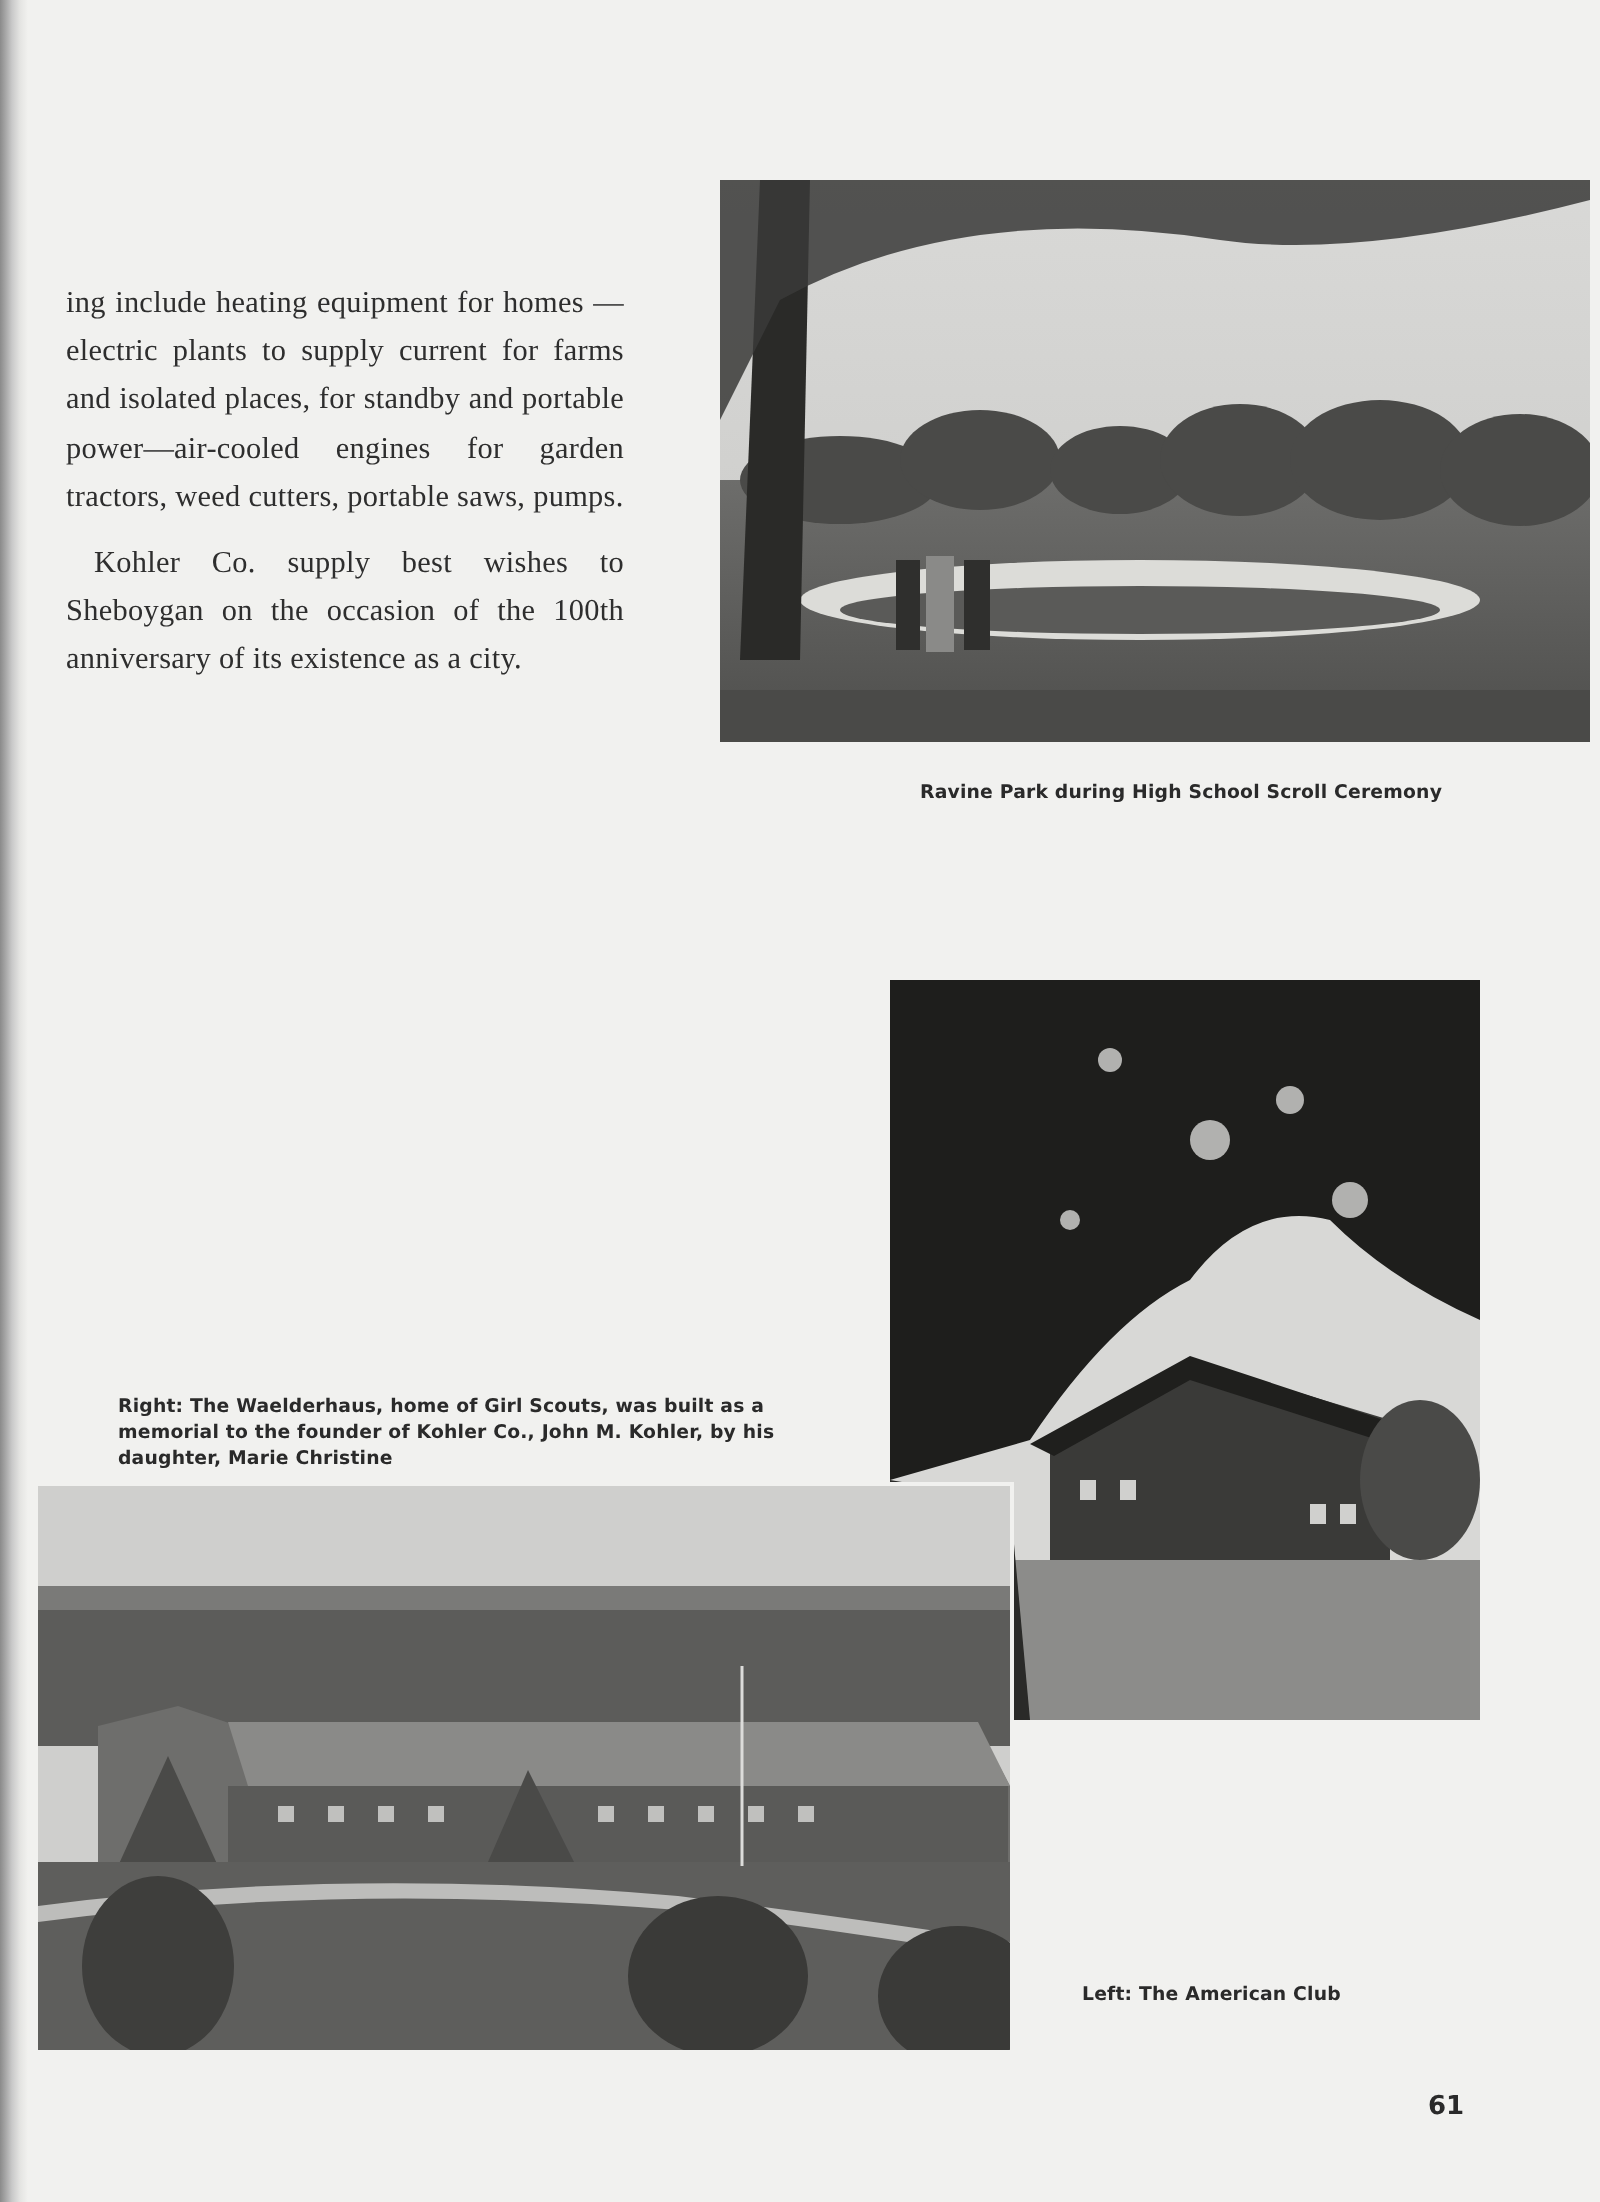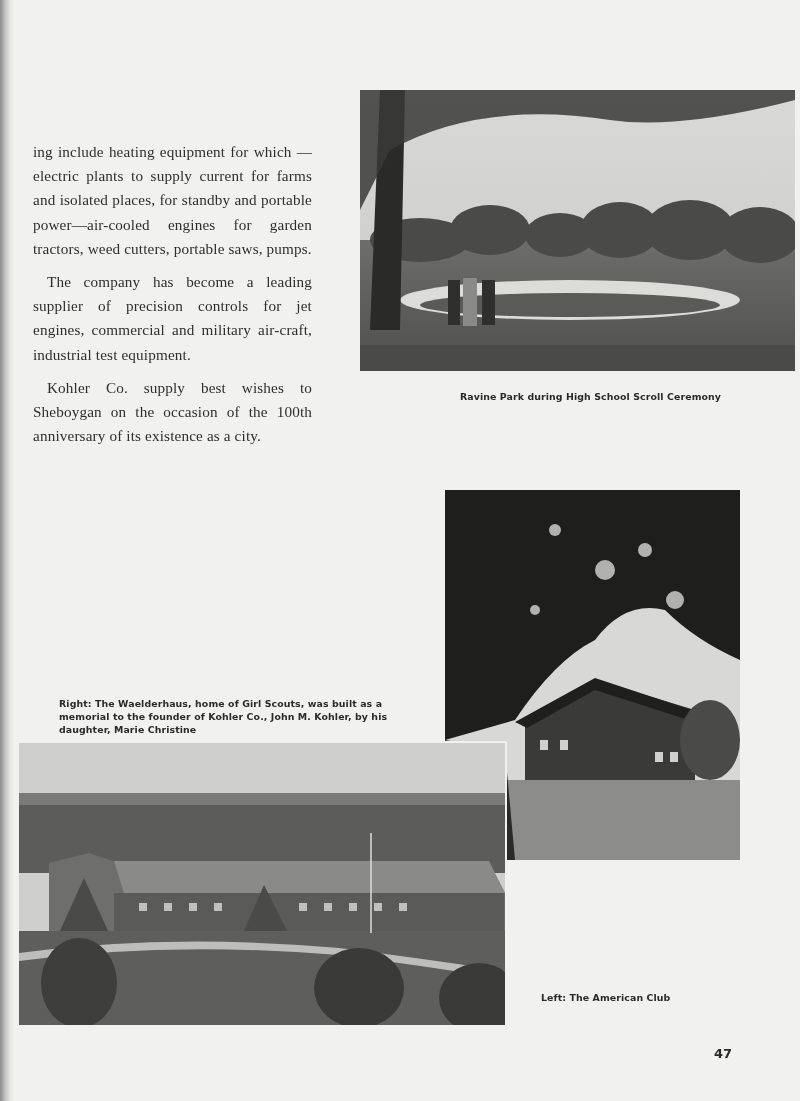--- a/index.html
+++ b/index.html
@@ -31,22 +31,21 @@
     position: absolute; left: 714px; top: 1046px;
     font-family: "DejaVu Sans", sans-serif; font-size: 13px; font-weight: bold; color: #2a2a2a;
   }
 </style>
 </head>
 <body>
 
 <div class="gutter"></div>
 
 <div class="body-text">
-  <p>ing include heating equipment for which —electric plants to supply current for farms and isolated places, for standby and portable power—air-cooled engines for garden tractors, weed cutters, portable saws, pumps.</p>
-  <p class="indent">The company has become a leading supplier of precision controls for jet engines, commercial and military air-craft, industrial test equipment.</p>
+  <p>ing include heating equipment for homes —electric plants to supply current for farms and isolated places, for standby and portable power—air-cooled engines for garden tractors, weed cutters, portable saws, pumps.</p>
   <p class="indent">Kohler Co. supply best wishes to Sheboygan on the occasion of the 100th anniversary of its existence as a city.</p>
 </div>
 
 <div class="photo" style="left:360px; top:90px; width:435px; height:281px;">
   <svg viewBox="0 0 435 281" preserveAspectRatio="none">
     <defs>
       <linearGradient id="sky1" x1="0" y1="0" x2="0" y2="1">
         <stop offset="0" stop-color="#d9d9d7"></stop>
           <stop offset="1" stop-color="#c9c9c7"></stop>
       </linearGradient>
@@ -129,13 +128,13 @@
     <rect y="188" width="486" height="94" fill="#5e5e5c"></rect>
     <path d="M0 210 Q150 190 320 205 Q400 215 486 228 L486 236 Q400 222 320 212 Q150 198 0 218 Z" fill="#bdbdbb"></path>
     <ellipse cx="60" cy="240" rx="38" ry="45" fill="#3e3e3c"></ellipse>
     <ellipse cx="340" cy="245" rx="45" ry="40" fill="#3a3a38"></ellipse>
     <ellipse cx="460" cy="255" rx="40" ry="35" fill="#3a3a38"></ellipse>
     <line x1="352" y1="90" x2="352" y2="190" stroke="#dcdcda" stroke-width="1.5"></line>
   </svg>
 </div>
 <div class="caption" style="left:521px; top:991px; width:200px;margin-left:20px;">Left: The American Club</div>
 
-<div class="page-number">47</div>
+<div class="page-number">61</div>
 
 </body></html>

